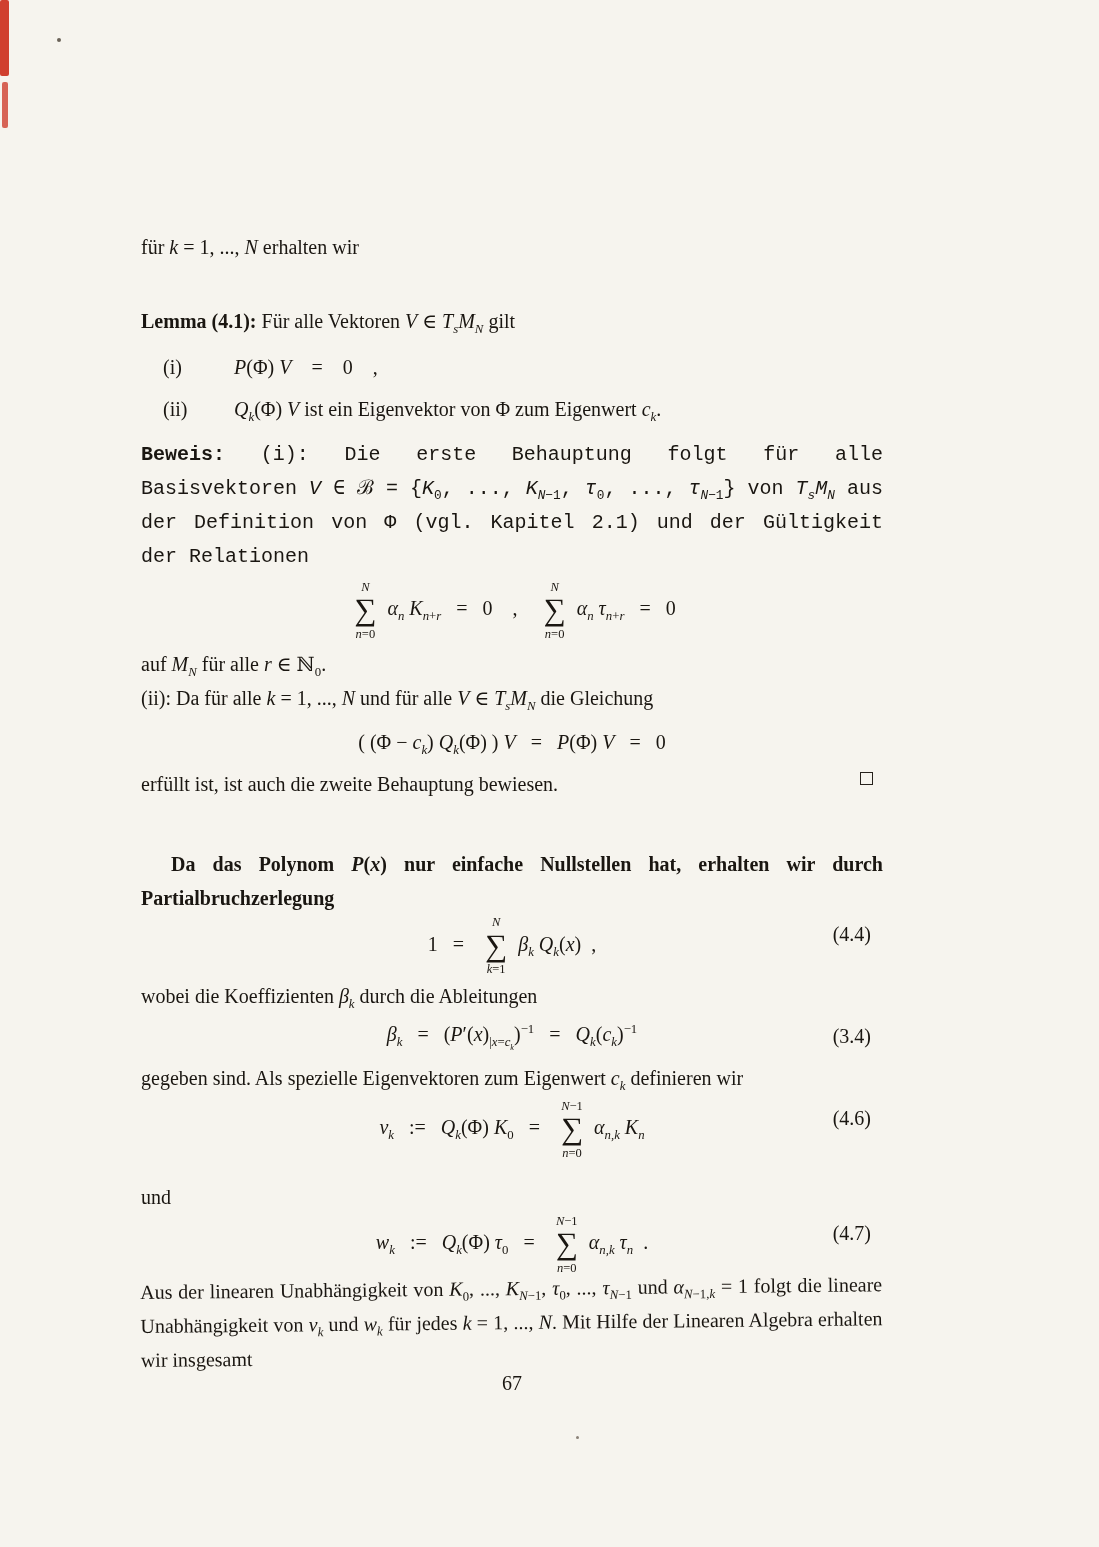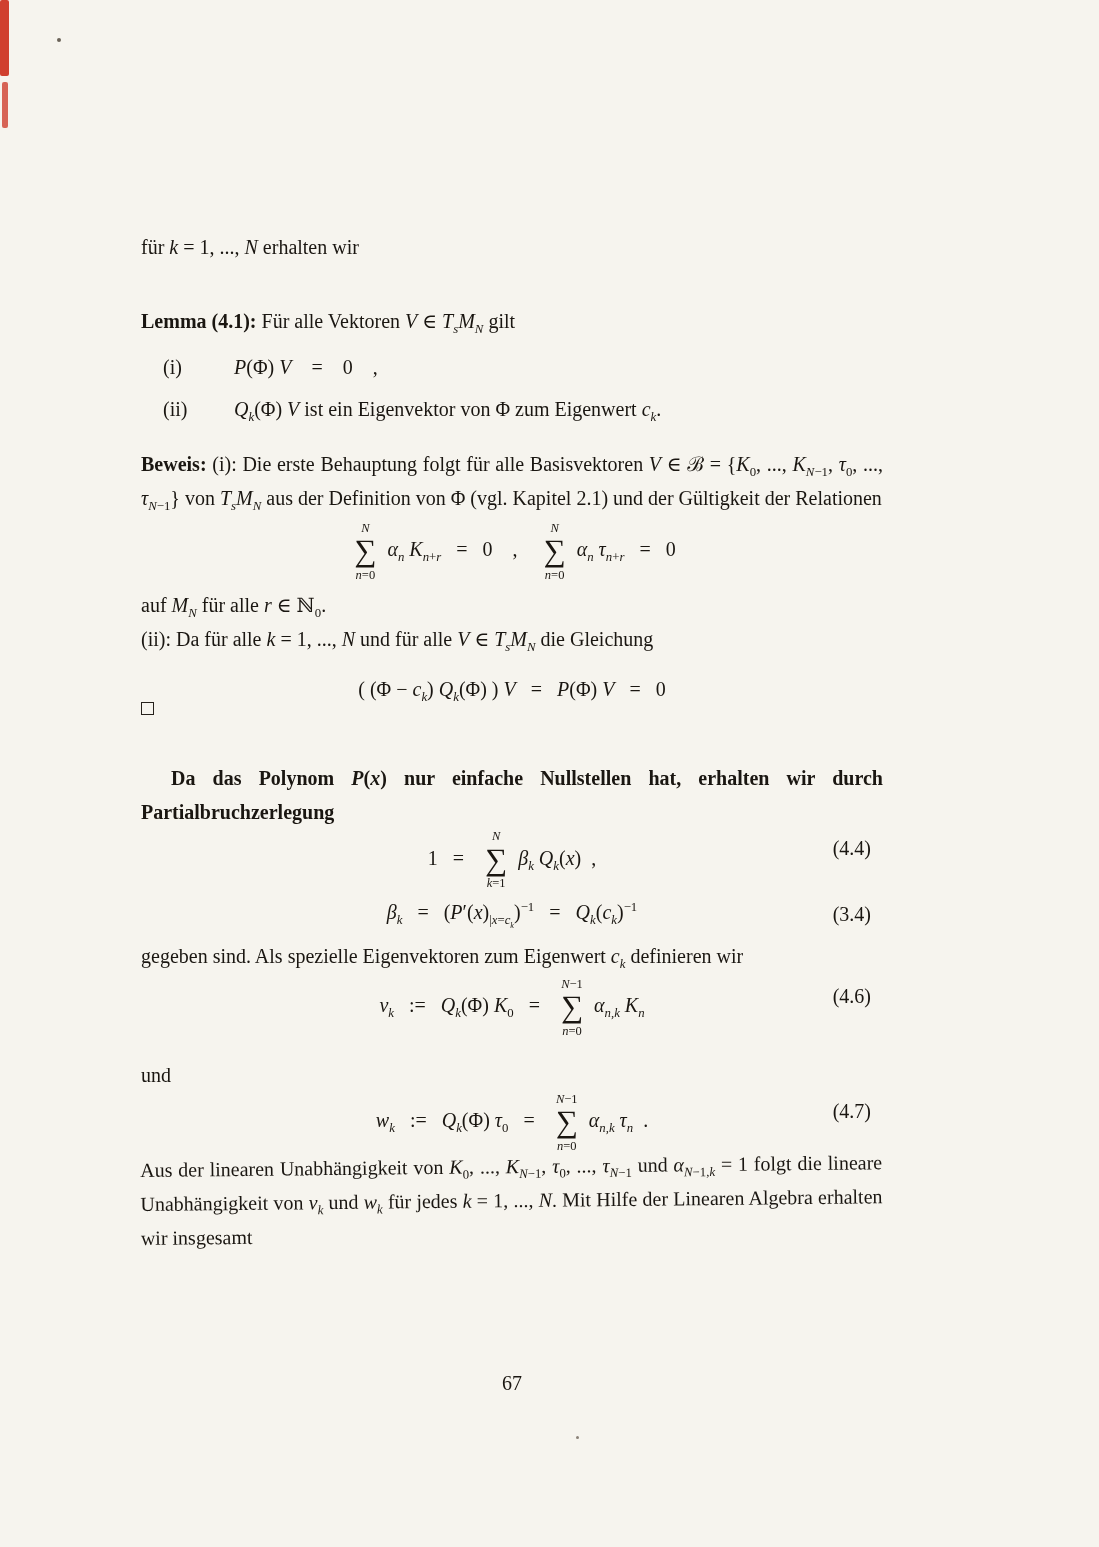--- a/index.html
+++ b/index.html
@@ -27,25 +27,25 @@
   p { margin: 0; }
   sub, sup { font-size: 64%; line-height: 0; }
   b { font-weight: bold; }
   .just { text-align: justify; }
   .indent { text-indent: 30px; font-weight: bold; }
 
   .intro { margin-bottom: 40px; }
   .lemma { margin-bottom: 12px; }
   .item { display: flex; margin-bottom: 8px; }
   .item .marker { flex: 0 0 93px; padding-left: 22px; }
-  .beweis { margin-top: 21px; }
+  .beweis { margin-top: 12px; font-family: Liberation Mono, monospace; }
 
   .disp { text-align: center; }
   .disp-sums { margin: 6px 0 6px; }
-  .disp-phi { margin-top: 16px; }
+  .disp-phi { margin-top: 10px; }
 
   .qedrow { display: flex; justify-content: space-between; align-items: center; margin-top: 8px; margin-bottom: 46px; }
   .qed { width: 13px; height: 13px; border: 1.6px solid #26211b; margin-right: 10px; margin-top: -12px; flex: 0 0 auto; }
 
   .eqrow { position: relative; text-align: center; }
   .eqnum { position: absolute; right: 12px; top: 2px; }
   .eqrow-44 { margin-bottom: 2px; }
   .eqrow-45 { margin-top: 4px; margin-bottom: 10px; }
   .eqrow-46 { margin-top: 4px; margin-bottom: 20px; }
   .eqrow-47 { margin-bottom: 0; }
@@ -95,34 +95,36 @@
           <span class="ms">∑</span>
           <span class="ml"><i>n</i>=0</span>
         </span> <i>α<sub>n</sub></i> <i>τ</i><sub><i>n</i>+<i>r</i></sub>  =  0</div>
 
     <p>auf <i>M<sub>N</sub></i> für alle <i>r</i> ∈ ℕ<sub>0</sub>.</p>
     <p>(ii): Da für alle <i>k</i> = 1, ..., <i>N</i> und für alle <i>V</i> ∈ <i>T<sub>s</sub>M<sub>N</sub></i> die Gleichung</p>
 
     <div class="disp disp-phi">( (Φ − <i>c<sub>k</sub></i>) <i>Q<sub>k</sub></i>(Φ) ) <i>V</i>  =  <i>P</i>(Φ) <i>V</i>  =  0</div>
 
     <div class="qedrow">
+      <span>erfüllt ist, ist auch die zweite Behauptung bewiesen.</span>
       <span class="qed"></span>
     </div>
 
     <p class="just indent">Da das Polynom <i>P</i>(<i>x</i>) nur einfache Nullstellen hat, erhalten wir durch Partialbruchzerlegung</p>
 
     <div class="eqrow eqrow-44">
       <span class="eqc">1  =  <span class="msum">
             <span class="ml"><i>N</i></span>
             <span class="ms">∑</span>
             <span class="ml"><i>k</i>=1</span>
           </span> <i>β<sub>k</sub></i> <i>Q<sub>k</sub></i>(<i>x</i>) &nbsp;,</span>
       <span class="eqnum">(4.4)</span>
     </div>
 
+    <p>wobei die Koeffizienten <i>β<sub>k</sub></i> durch die Ableitungen</p>
 
     <div class="eqrow eqrow-45">
       <span class="eqc"><i>β<sub>k</sub></i>  =  (<i>P</i>′(<i>x</i>)<sub>|<i>x</i>=<i>c</i><sub><i>k</i></sub></sub>)<sup>−1</sup>  =  <i>Q<sub>k</sub></i>(<i>c<sub>k</sub></i>)<sup>−1</sup></span>
       <span class="eqnum">(3.4)</span>
     </div>
 
     <p>gegeben sind. Als spezielle Eigenvektoren zum Eigenwert <i>c<sub>k</sub></i> definieren wir</p>
 
     <div class="eqrow eqrow-46">
       <span class="eqc"><i>v<sub>k</sub></i>  :=  <i>Q<sub>k</sub></i>(Φ) <i>K</i><sub>0</sub>  =  <span class="msum">

